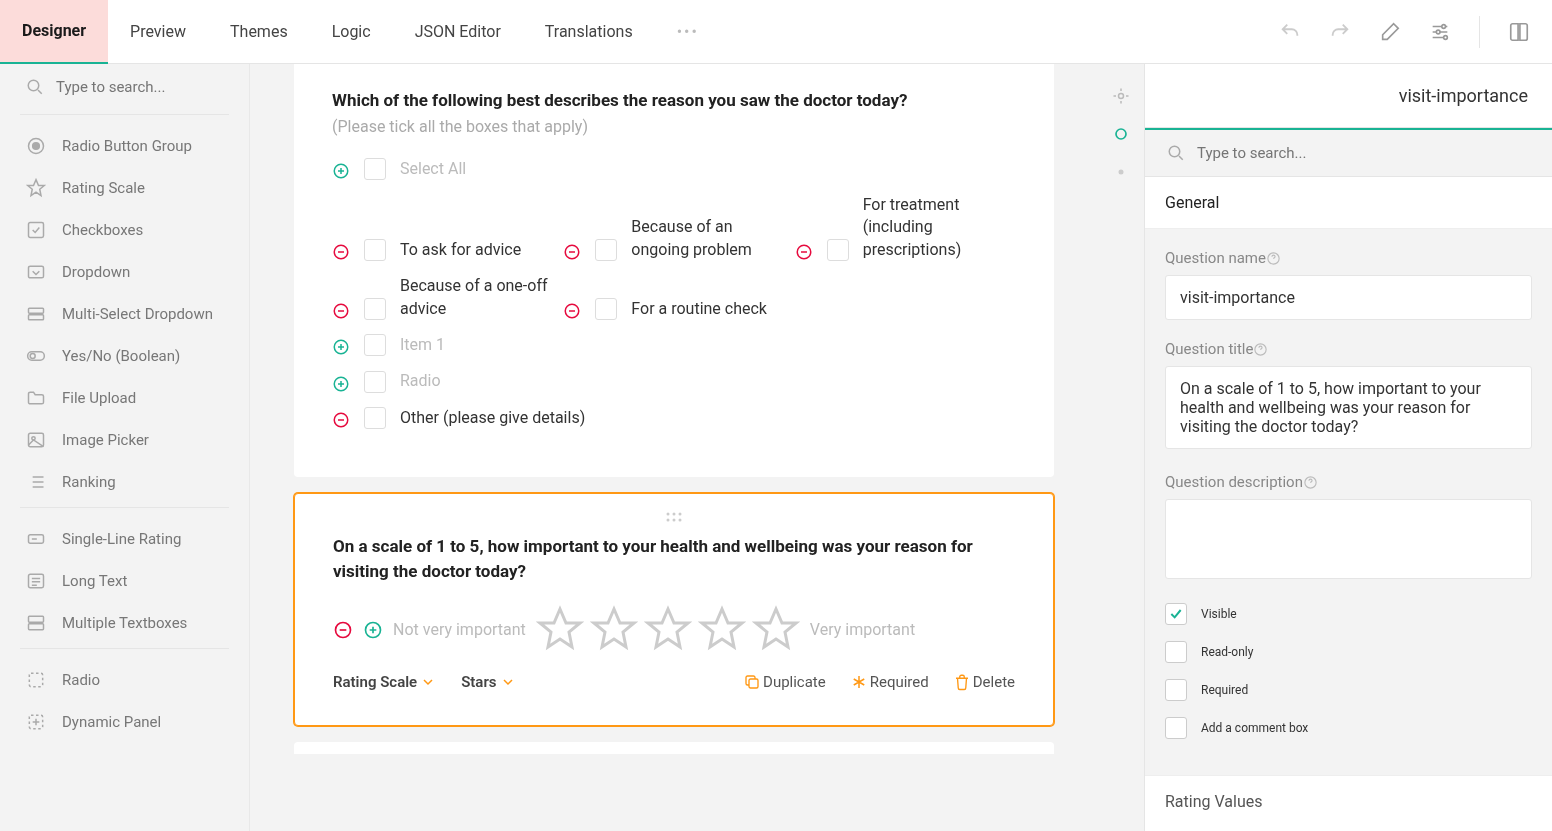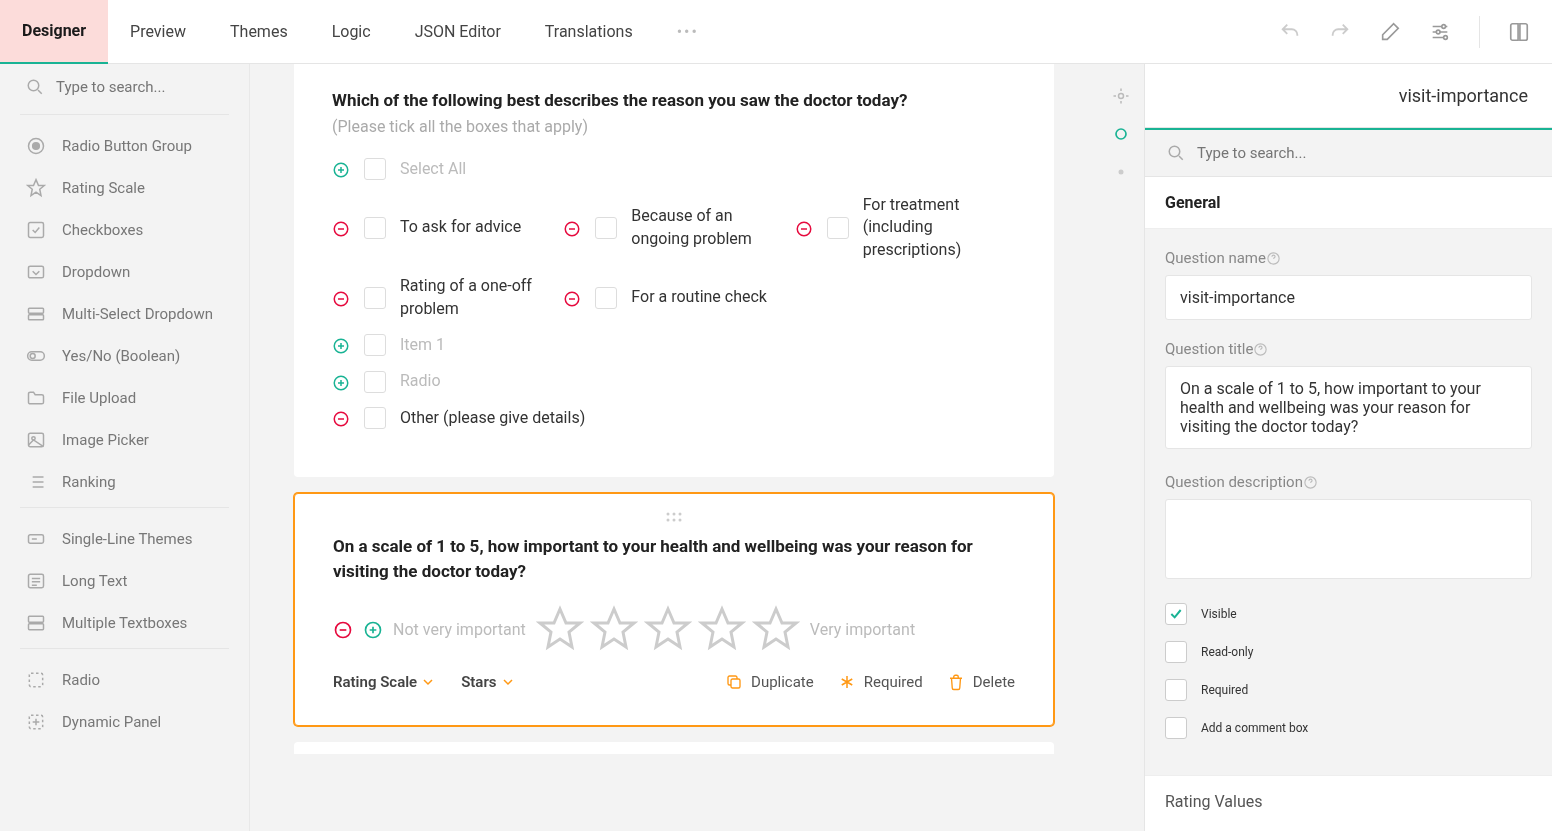--- a/index.html
+++ b/index.html
@@ -19,46 +19,46 @@
 .tb-sep{height:1px;background:#e5e5e5;margin:4px 20px 10px}
 .tb-item{display:flex;align-items:center;gap:16px;padding:11px 26px;color:#777;font-size:15px;cursor:pointer}
 .tb-item svg{width:20px;height:20px;flex-shrink:0}
 .canvas{flex:1;display:flex;min-width:0;background:#f3f3f3}
 .canvas-main{flex:1;overflow:auto;padding:0 0 20px}
 .qcard{background:#fff;margin:0 auto;width:760px;border-radius:4px;padding:24px 38px 34px;margin-bottom:16px}
 .qcard.sel{border:1px solid #ff9814;box-shadow:0 0 0 1px #ff9814}
 .qtitle{font-size:17px;font-weight:700;color:#222;line-height:1.45}
 .qdesc{font-size:16px;color:#aaa;margin-top:4px}
 .choices{margin-top:22px}
-.crow{display:flex;align-items:center;gap:14px;margin-bottom:14px}
+.crow{display:flex;align-items:flex-end;gap:14px;margin-bottom:14px}
 .crow.faded .clabel{color:#bbb}
 .addrem{width:18px;height:18px;flex-shrink:0;margin-top:2px}
 .cbox{width:22px;height:22px;border:1px solid #ddd;border-radius:3px;flex-shrink:0;background:#fff}
 .clabel{font-size:16px;color:#333;line-height:1.4}
 .cgrid{display:grid;grid-template-columns:repeat(3,1fr);column-gap:10px;row-gap:0}
 .drag{height:18px;display:flex;justify-content:center;align-items:center;color:#ccc;margin:-10px 0 8px}
 .rating-row{display:flex;align-items:center;gap:10px;margin-top:22px}
 .rlabel{color:#bbb;font-size:16px}
 .stars{display:flex;gap:6px}
 .stars svg{width:48px;height:48px}
 .qfoot{display:flex;align-items:center;gap:28px;margin-top:20px;font-size:15px}
 .dd{display:flex;align-items:center;gap:6px;color:#444;font-weight:600;cursor:pointer}
 .dd svg{width:10px;height:10px}
 .qactions{margin-left:auto;display:flex;gap:24px}
-.qa{display:flex;align-items:center;gap:8px;color:#555;cursor:pointer}
+.qa{display:flex;align-items:center;gap:2px;color:#555;cursor:pointer}
 .qa svg{width:18px;height:18px}
 .rail{width:46px;display:flex;flex-direction:column;align-items:center;gap:18px;padding-top:22px}
 .rail svg{width:20px;height:20px}
 .props{width:408px;background:#fff;border-left:1px solid #e5e5e5;display:flex;flex-direction:column}
 .props-head{height:64px;border-bottom:1px solid #e5e5e5;display:flex;align-items:center;justify-content:flex-end;padding:0 24px;font-size:18px;color:#333}
 .props-tabline{height:2px;background:#19b394}
 .props-search{display:flex;align-items:center;gap:12px;padding:14px 22px;background:#f3f3f3;color:#999;border-bottom:1px solid #e5e5e5}
 .props-search input{border:none;background:transparent;font-size:15px;outline:none;flex:1}
 .props-body{flex:1;overflow:auto}
-.acc-head{padding:16px 20px;font-size:16px;font-weight:700;color:#222;border-bottom:1px solid #eee;background:#fff}
+.acc-head{padding:16px 20px;font-size:16px;font-weight:400;color:#222;border-bottom:1px solid #eee;background:#fff}
 .acc-body{padding:20px;background:#f3f3f3}
 .field{margin-bottom:20px}
 .flabel{display:flex;align-items:center;color:#888;font-size:15px;margin-bottom:8px}
 .flabel svg{width:15px;height:15px}
 .finput{width:100%;background:#fff;border:1px solid #e5e5e5;border-radius:3px;padding:12px 14px;font-size:16px;color:#333;outline:none}
 textarea.finput{resize:none;min-height:80px;font-family:inherit}
 .chk{display:flex;align-items:center;gap:14px;margin-bottom:16px;font-size:12px;color:#333}
 .chkbox{width:22px;height:22px;border:1px solid #ccc;border-radius:3px;display:flex;align-items:center;justify-content:center;background:#fff}
 .chkbox.on svg{width:16px;height:16px}
 .acc-sec{padding:16px 20px;font-size:16px;color:#555;border-top:1px solid #eee;background:#fff}
@@ -168,21 +168,21 @@
             <path d="M8 6h13M8 12h13M8 18h13M3 6h0M3 12h0M3 18h0"></path>
           </svg>
           <span>Ranking</span>
         </div>
       <div class="tb-sep"></div>
       <div class="tb-item">
           <svg viewBox="0 0 24 24" fill="none" stroke="#aaa" stroke-width="1.8">
             <rect x="3" y="7" width="18" height="10" rx="2"></rect>
             <path d="M7 12h6"></path>
           </svg>
-          <span>Single-Line Themes</span>
+          <span>Single-Line Rating</span>
         </div>
       <div class="tb-item">
           <svg viewBox="0 0 24 24" fill="none" stroke="#aaa" stroke-width="1.8">
             <rect x="3" y="4" width="18" height="16" rx="2"></rect>
             <path d="M7 9h10M7 13h10M7 17h6"></path>
           </svg>
           <span>Long Text</span>
         </div>
       <div class="tb-item">
           <svg viewBox="0 0 24 24" fill="none" stroke="#aaa" stroke-width="1.8">
@@ -245,21 +245,21 @@
                   </svg>
                 <div class="cbox"></div>
                 <div class="clabel">For treatment (including prescriptions)</div>
               </div>
               <div class="crow">
                 <svg class="addrem" viewBox="0 0 24 24" fill="none" stroke="#e60a3e" stroke-width="2">
                     <circle cx="12" cy="12" r="9"></circle>
                     <path d="M8 12h8"></path>
                   </svg>
                 <div class="cbox"></div>
-                <div class="clabel">Rating of a one-off problem</div>
+                <div class="clabel">Because of a one-off advice</div>
               </div>
               <div class="crow">
                 <svg class="addrem" viewBox="0 0 24 24" fill="none" stroke="#e60a3e" stroke-width="2">
                     <circle cx="12" cy="12" r="9"></circle>
                     <path d="M8 12h8"></path>
                   </svg>
                 <div class="cbox"></div>
                 <div class="clabel">For a routine check</div>
               </div>
             </div>

